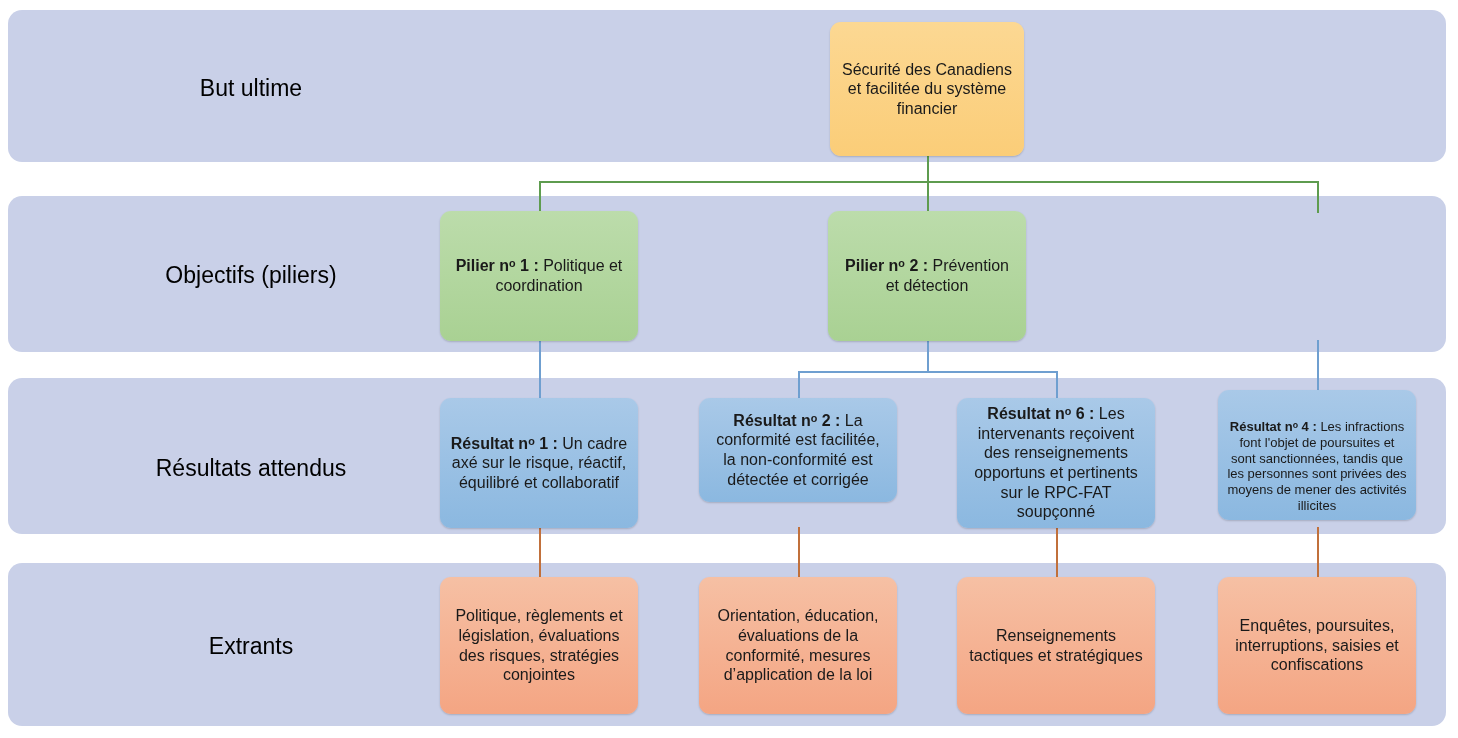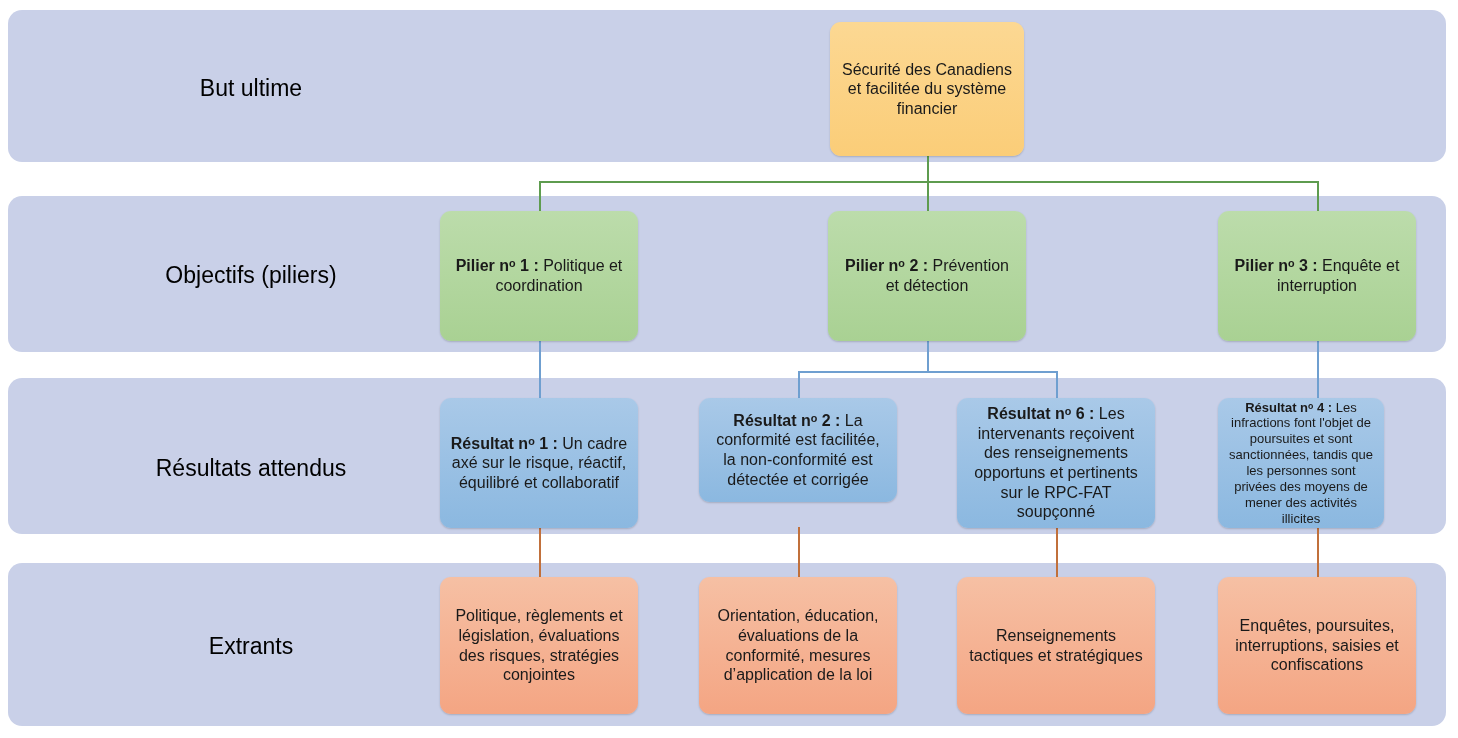--- a/index.html
+++ b/index.html
@@ -120,34 +120,31 @@
   <div class="node goal" style="left:830px;top:22px;width:194px;height:134px;">
     <span>Sécurité des Canadiens et facilitée du système financier</span>
   </div>
 
   <div class="node pillar" style="left:440px;top:211px;width:198px;height:130px;">
     <span><b>Pilier nᵒ 1 :</b><span style="display:inline;"> Politique et coordination</span></span>
   </div>
   <div class="node pillar" style="left:828px;top:211px;width:198px;height:130px;">
     <span><b>Pilier nᵒ 2 :</b><span style="display:inline;"> Prévention et détection</span></span>
   </div>
-  <div class="node pillar" style="left:1218px;top:211px;width:198px;height:130px;">
-    <span><b>Pilier nᵒ 3 :</b><span style="display:inline;"> Enquête et interruption</span></span>
-  </div>
 
   <div class="node result" style="left:440px;top:398px;width:198px;height:130px;">
     <span><b>Résultat nᵒ 1 :</b><span style="display:inline;"> Un cadre axé sur le risque, réactif, équilibré et collaboratif</span></span>
   </div>
   <div class="node result" style="left:699px;top:398px;width:198px;height:104px;">
     <span><b>Résultat nᵒ 2 :</b><span style="display:inline;"> La conformité est facilitée, la non-conformité est détectée et corrigée</span></span>
   </div>
   <div class="node result" style="left:957px;top:398px;width:198px;height:130px;">
     <span><b>Résultat nᵒ 6 :</b><span style="display:inline;"> Les intervenants reçoivent des renseignements opportuns et pertinents sur le RPC-FAT soupçonné</span></span>
   </div>
-  <div class="node result small" style="left:1218px;top:398px;width:166px;height:130px;">
+  <div class="node result small" style="left:1218px;top:390px;width:198px;height:130px;align-items:flex-end;">
     <span><b>Résultat nᵒ 4 :</b><span style="display:inline;"> Les infractions font l'objet de poursuites et sont sanctionnées, tandis que les personnes sont privées des moyens de mener des activités illicites</span></span>
   </div>
 
   <div class="node output" style="left:440px;top:577px;width:198px;height:137px;">
     <span>Politique, règlements et législation, évaluations des risques, stratégies conjointes</span>
   </div>
   <div class="node output" style="left:699px;top:577px;width:198px;height:137px;">
     <span>Orientation, éducation, évaluations de la conformité, mesures d’application de la loi</span>
   </div>
   <div class="node output" style="left:957px;top:577px;width:198px;height:137px;">

